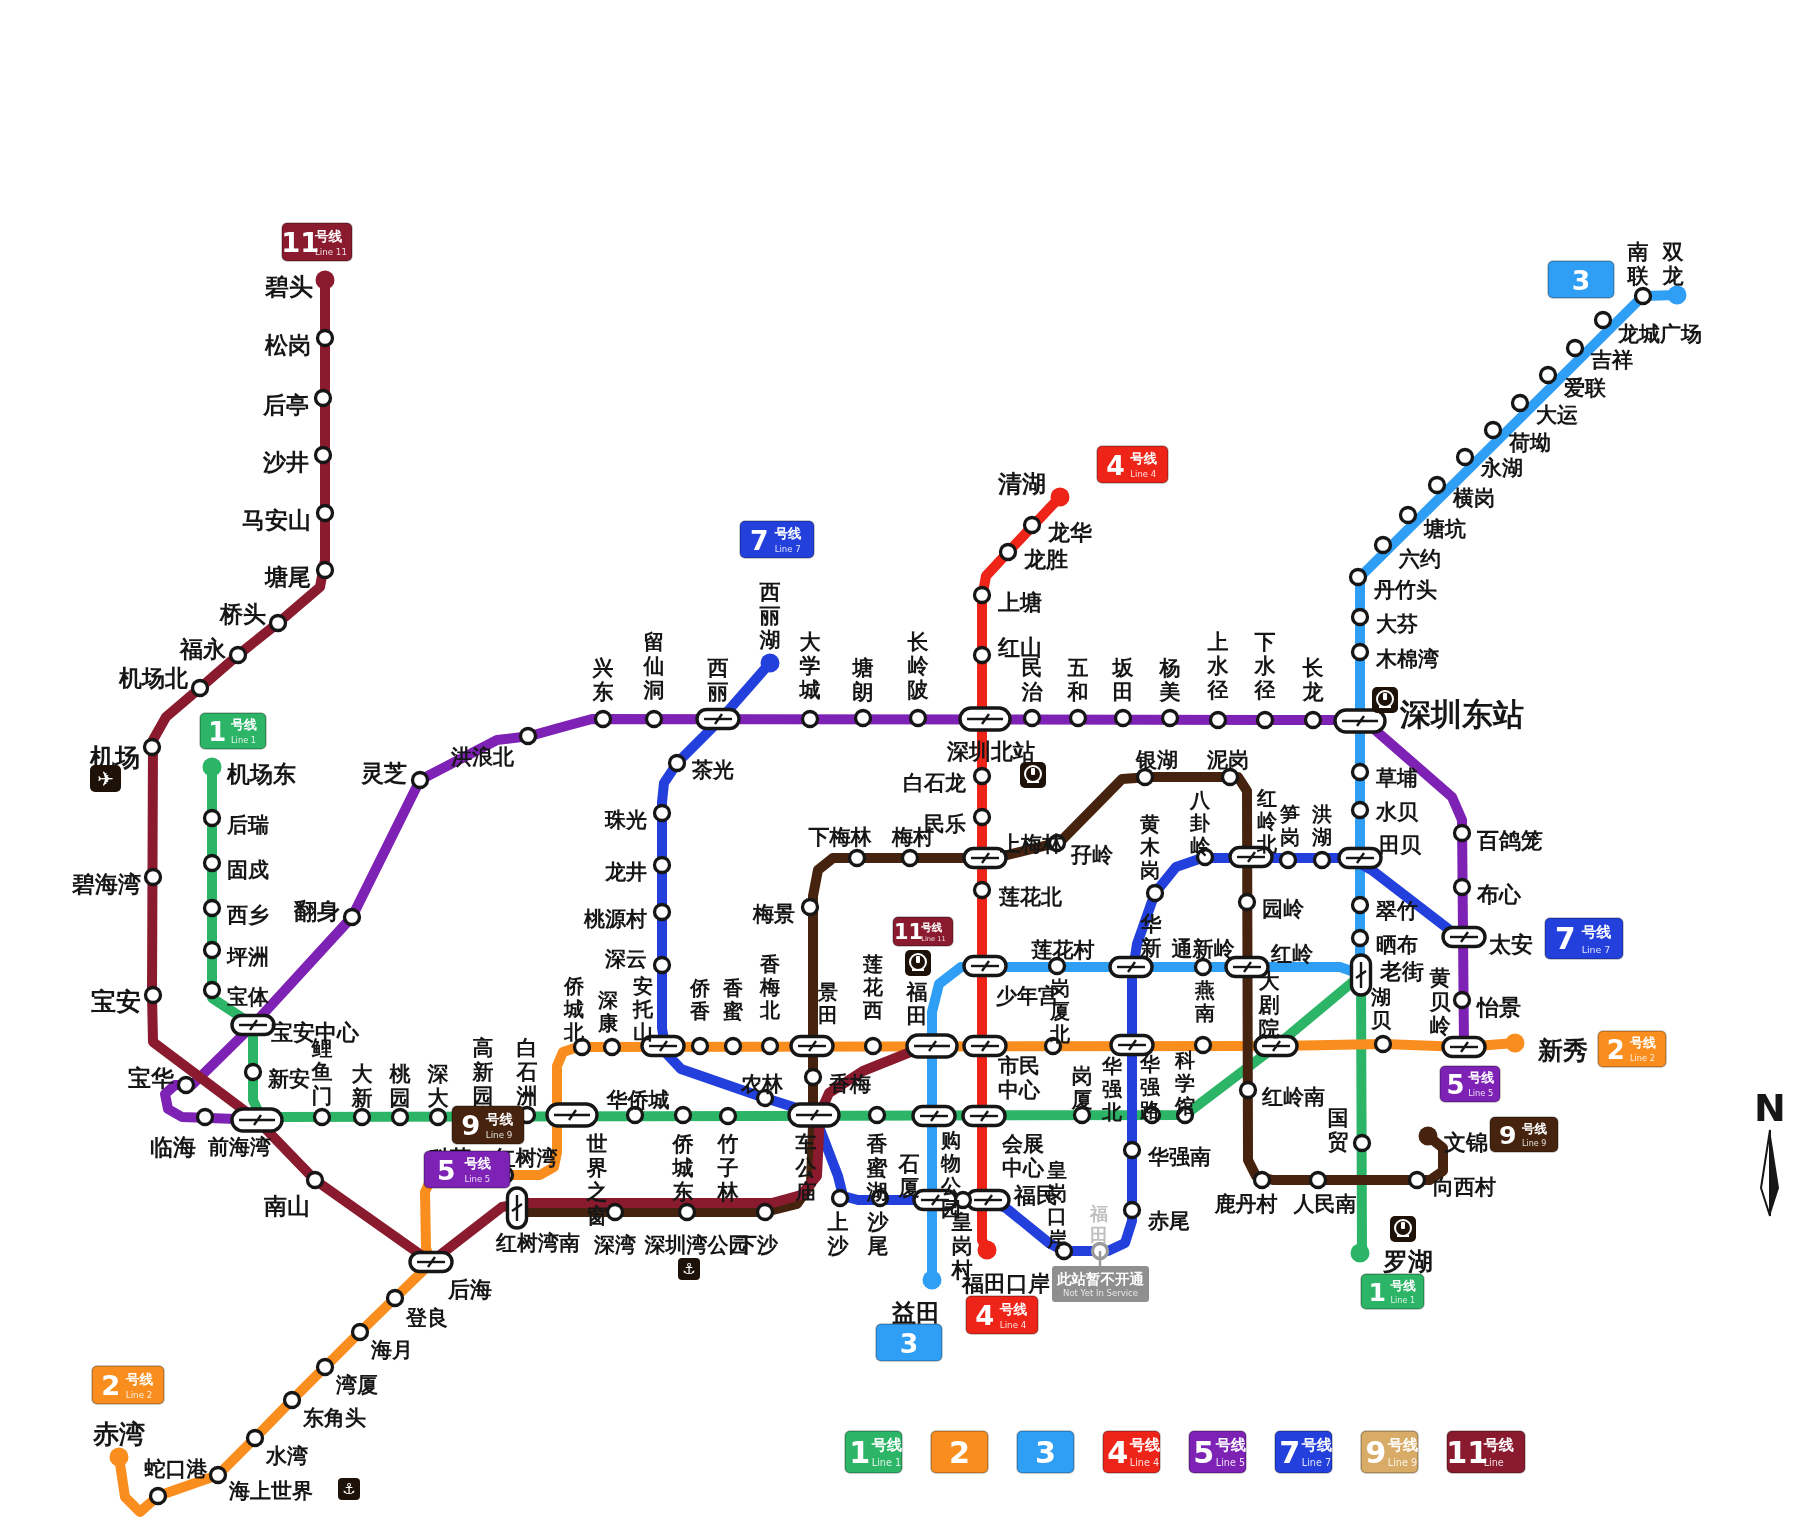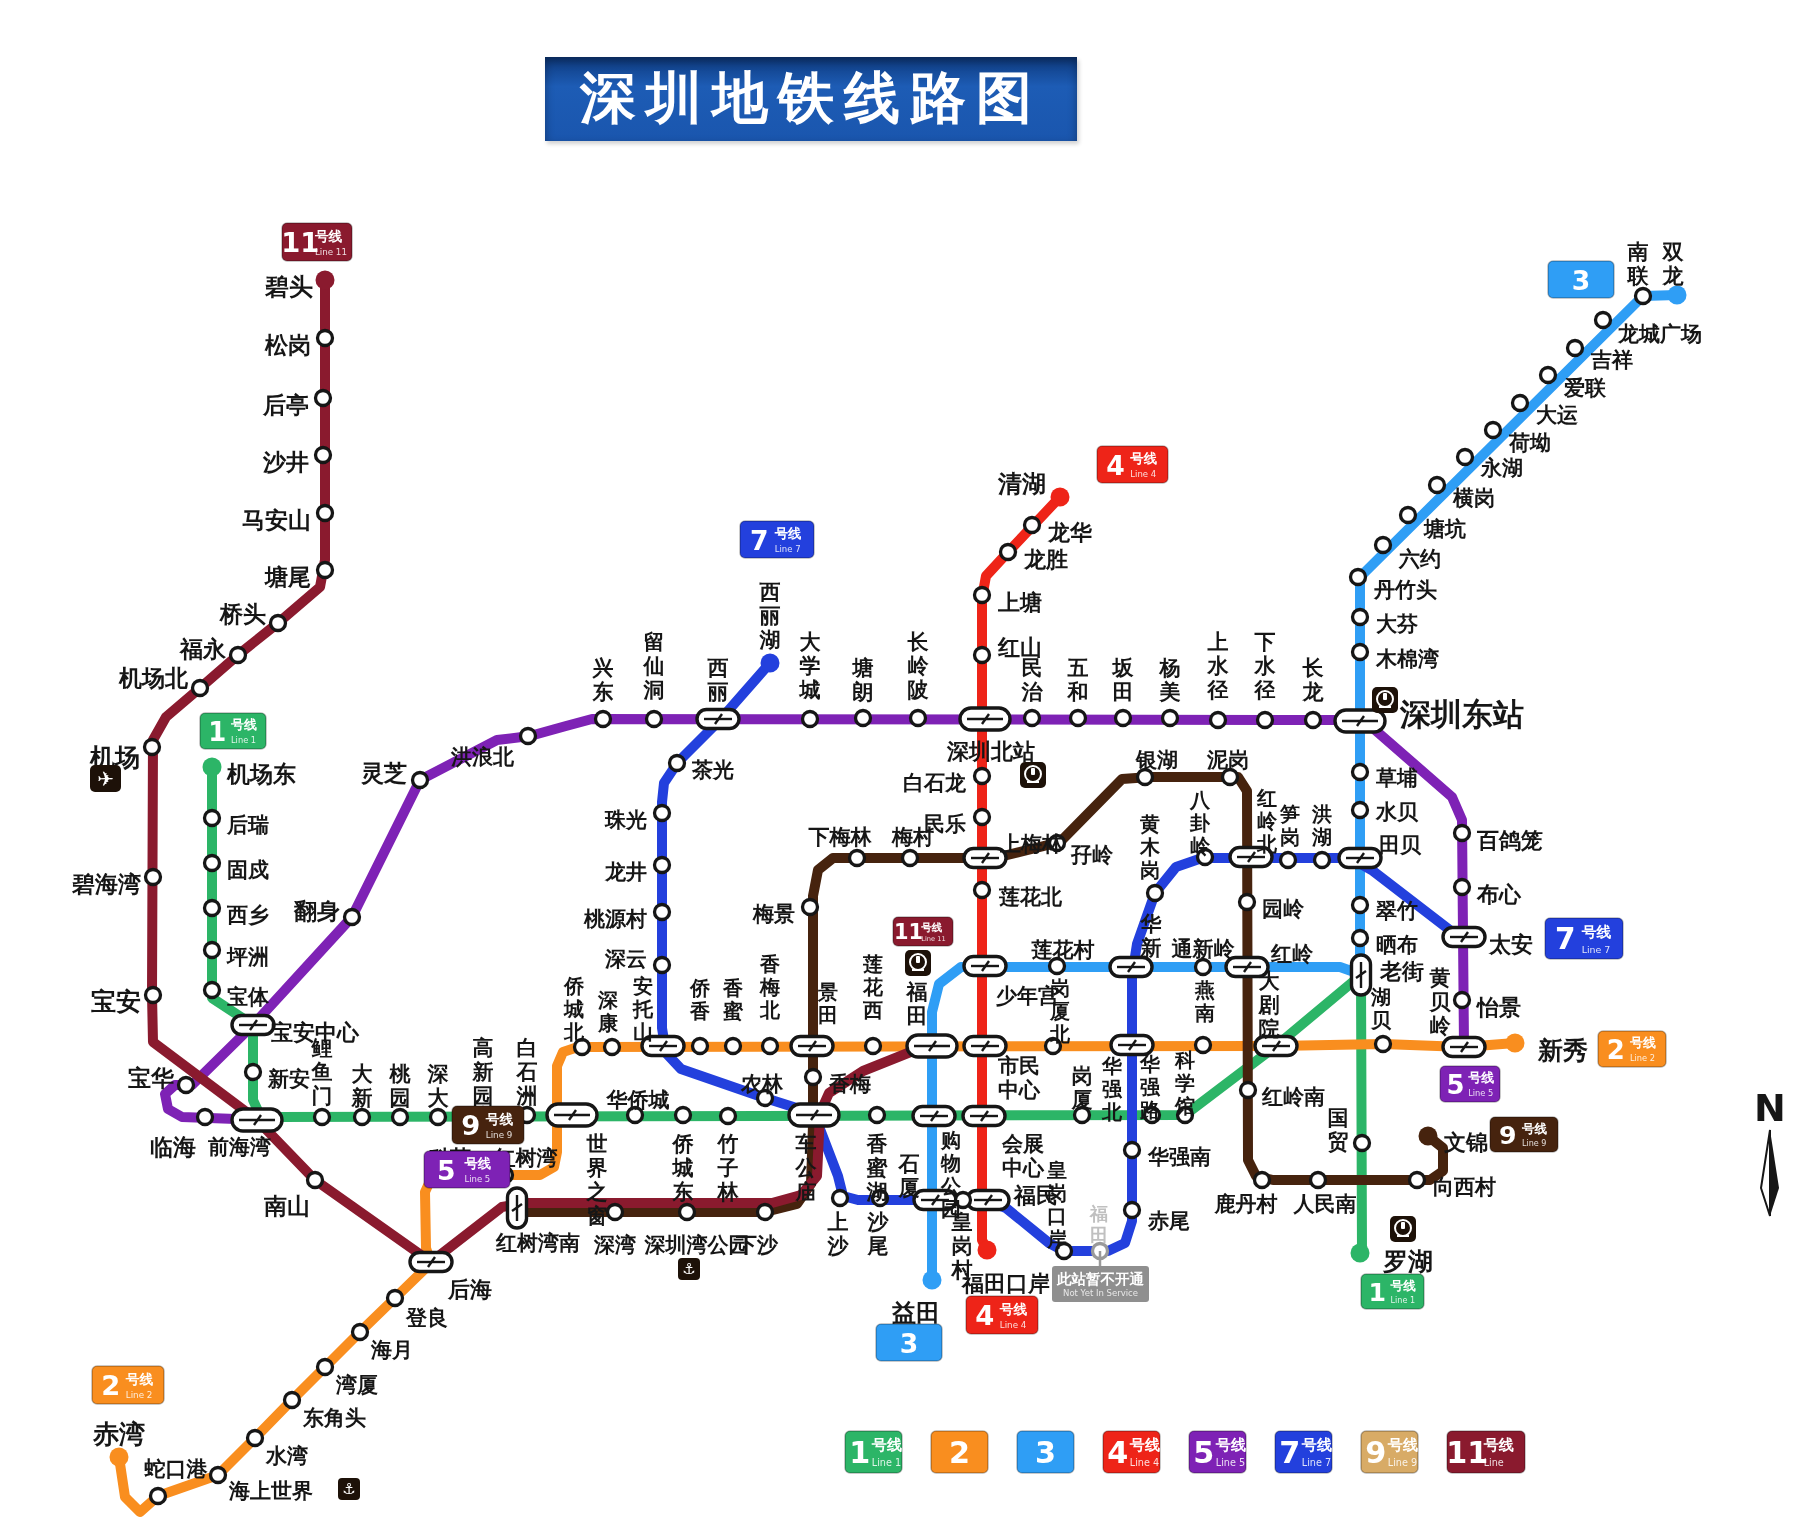--- a/index.html
+++ b/index.html
@@ -1355,16 +1355,13 @@
       <g>
         <text x="1099" y="1213" font-size="18" text-anchor="middle" fill="#c0c0c0" font-weight="700" dominant-baseline="central">福</text>
         <text x="1099" y="1234" font-size="18" text-anchor="middle" fill="#c0c0c0" font-weight="700" dominant-baseline="central">田</text>
       </g>
       <g>
         <text x="1770" y="1108" font-size="38" text-anchor="middle" fill="#161616" font-weight="700" dominant-baseline="central">N</text>
         <polygon points="1770,1130 1761,1188 1770,1216" fill="#fff" stroke="#161616" stroke-width="2"></polygon>
         <polygon points="1770,1130 1779,1188 1770,1216" fill="#161616"></polygon>
       </g>
     </svg>
-  <div class="title-bar">
-    <span>深圳地铁线路图</span>
-  </div>
 </div>
 
 </body></html>

